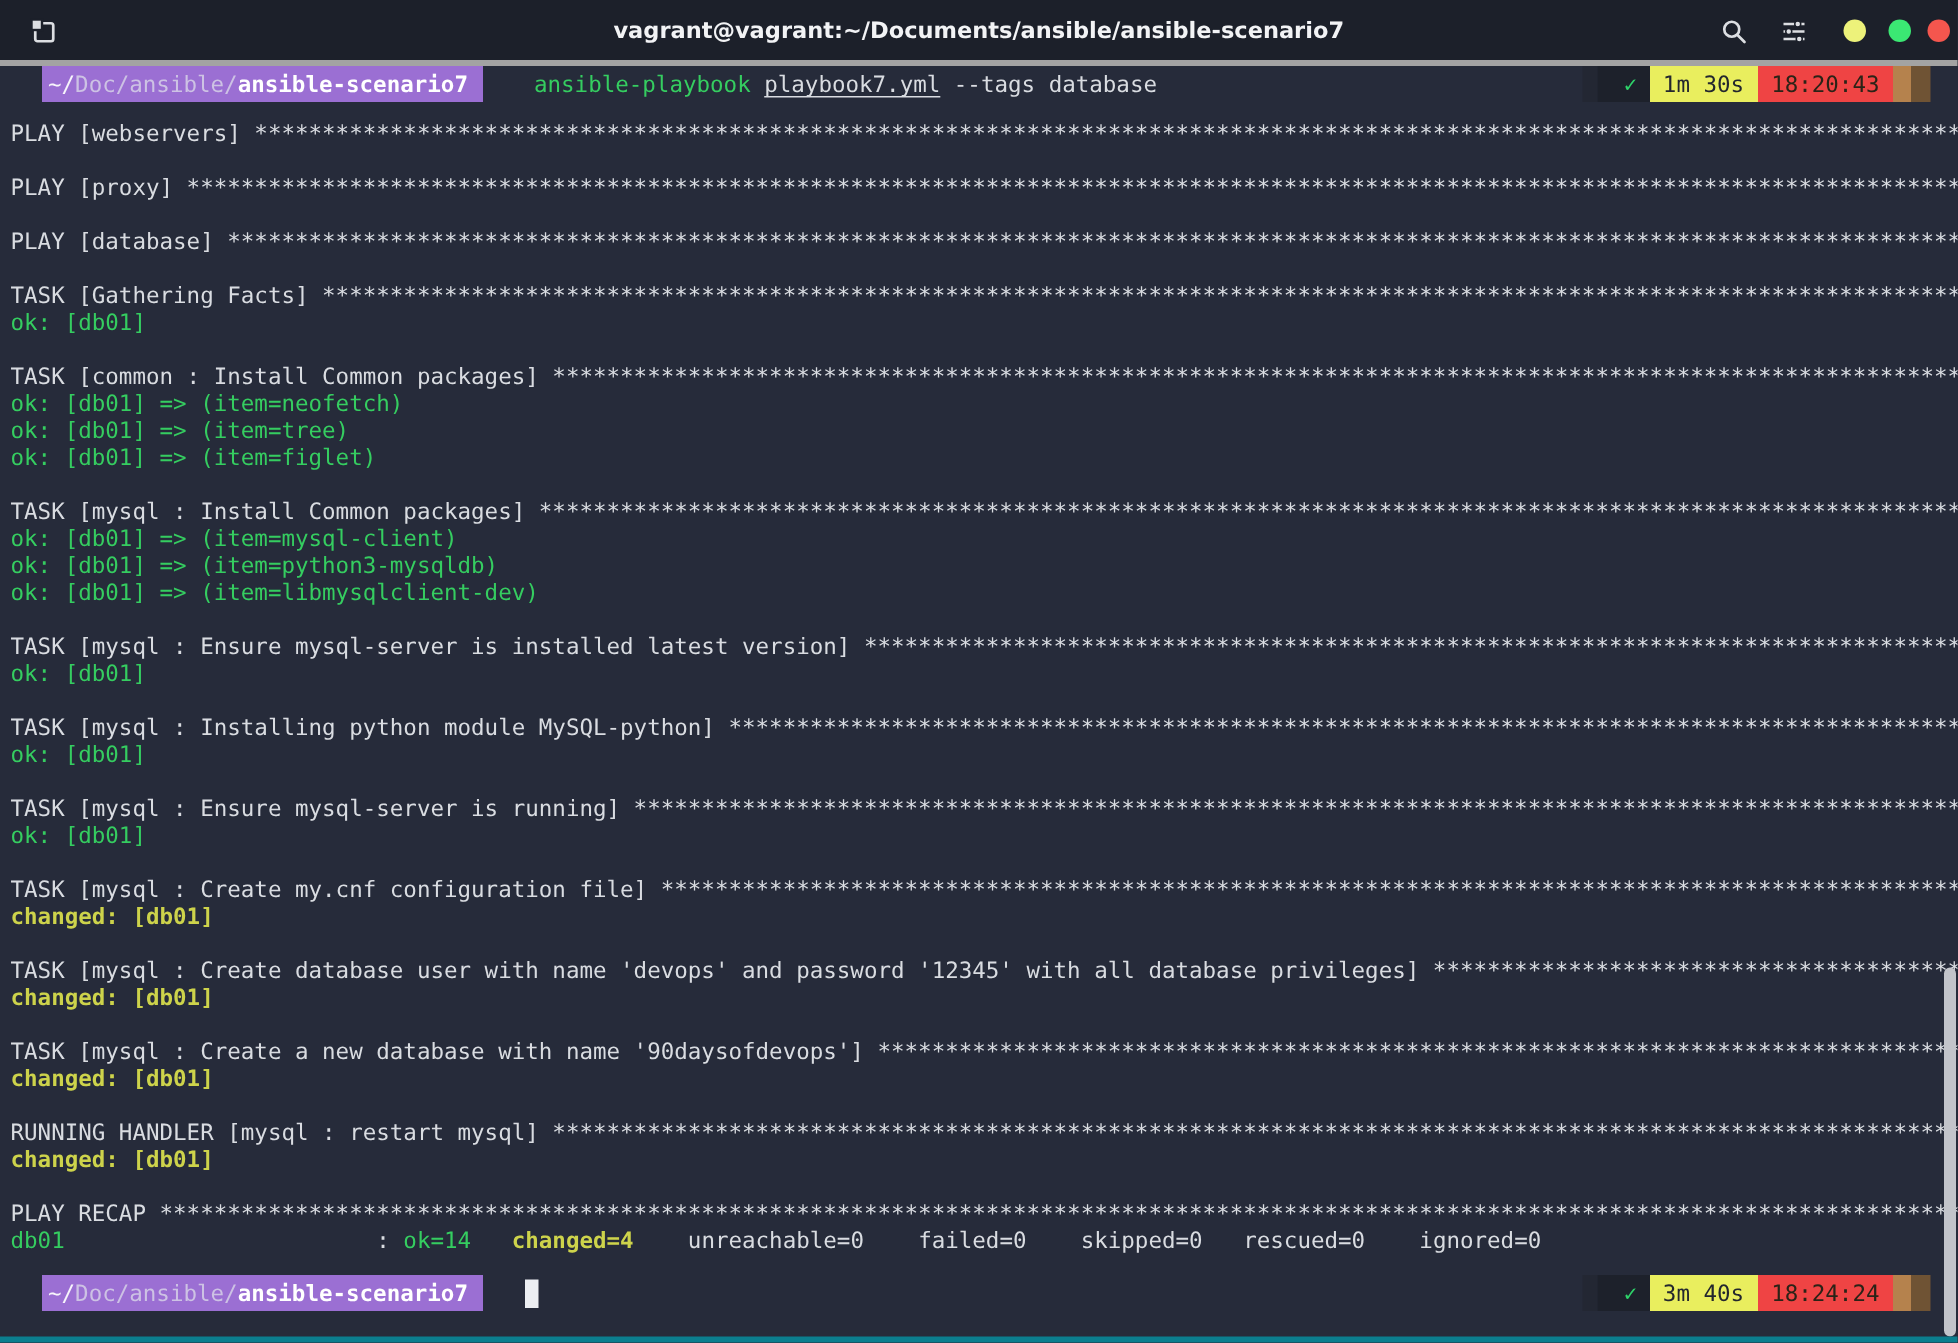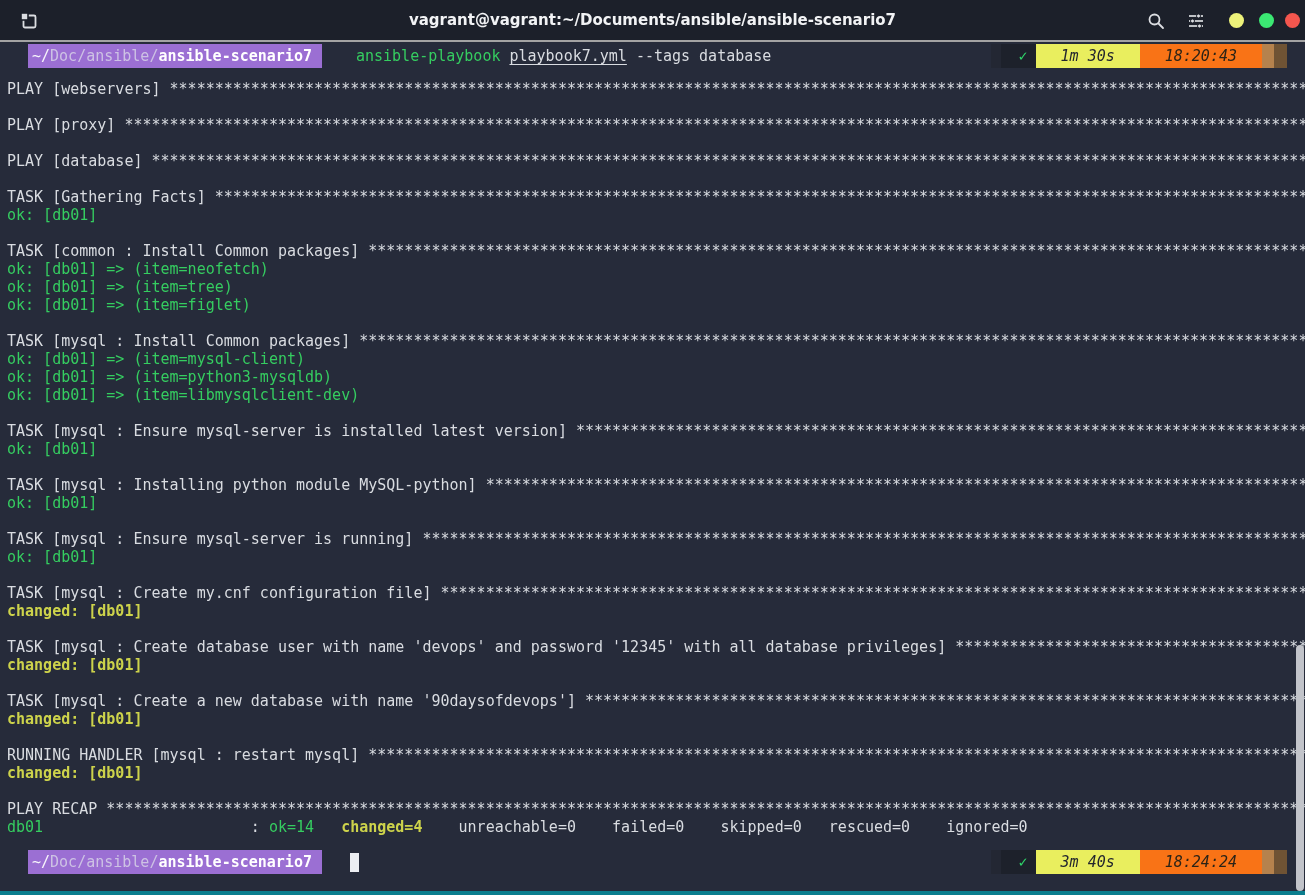--- a/index.html
+++ b/index.html
@@ -4,21 +4,21 @@
 <style>
   html,body{margin:0;padding:0;}
   body{
     width:1305px;height:895px;overflow:hidden;position:relative;
     background:#262b3a;
     font-family:"DejaVu Sans Mono","Liberation Mono",monospace;
   }
   
   .titlebar{
     position:absolute;top:0;left:0;width:1305px;height:40px;
-    background:#1c202a;border-bottom:2px solid #a3a3a3;
+    background:#1c202a;border-bottom:4px solid #a3a3a3;
   }
   .win-title{
     position:absolute;left:0;right:0;top:0;height:40px;line-height:40px;
     text-align:center;color:#f2f3f5;font-family:"DejaVu Sans","Liberation Sans",sans-serif;
     font-size:15px;font-weight:bold;
   }
   .tb-icon{position:absolute;top:11px;width:20px;height:20px;cursor:pointer;}
   .tab-ic{left:19px;}
   .search-ic{left:1146px;}
   .menu-ic{left:1186px;}
@@ -55,23 +55,23 @@
   .s4{width:8px;background:#7e64ba;}
   .s5{width:8px;background:#5c4b8e;}
   .s6{width:6px;background:#42385f;}
   .cmd{flex:0 0 auto;margin-left:12px;}
   .cmd .sep{display:inline-block;width:9px;}
   .cursor{flex:0 0 auto;width:9px;height:19px;background:#eceef2;align-self:center;margin-left:6px;}
   .rgroup{flex:0 0 auto;display:flex;align-items:stretch;margin-left:auto;margin-right:18px;}
   .r1{width:10px;background:#232733;}
   .rpanel{background:#1d212b;padding:0 8px 0 18px;}
   .check{color:#2ed369;font-weight:bold;}
-  .rtime{padding:0 25px;font-style:italic;}
+  .rtime{padding:0 9px;}
   .ry{background:#e9ee5e;color:#23262e;}
-  .ro{background:#f97316;color:#2a2317;}
+  .ro{background:#ef4444;color:#2a2317;}
   .r2{width:12px;background:#b5824d;}
   .r3{width:13px;background:#6f5334;}
   
   .scroll-thumb{
     position:absolute;right:1px;top:645px;width:8px;height:246px;
     background:#c2c4ca;border-radius:4px;cursor:pointer;
   }
   .bottom-edge{
     position:absolute;left:0;bottom:0;width:1305px;height:4px;background:#0b7e8e;
   }

